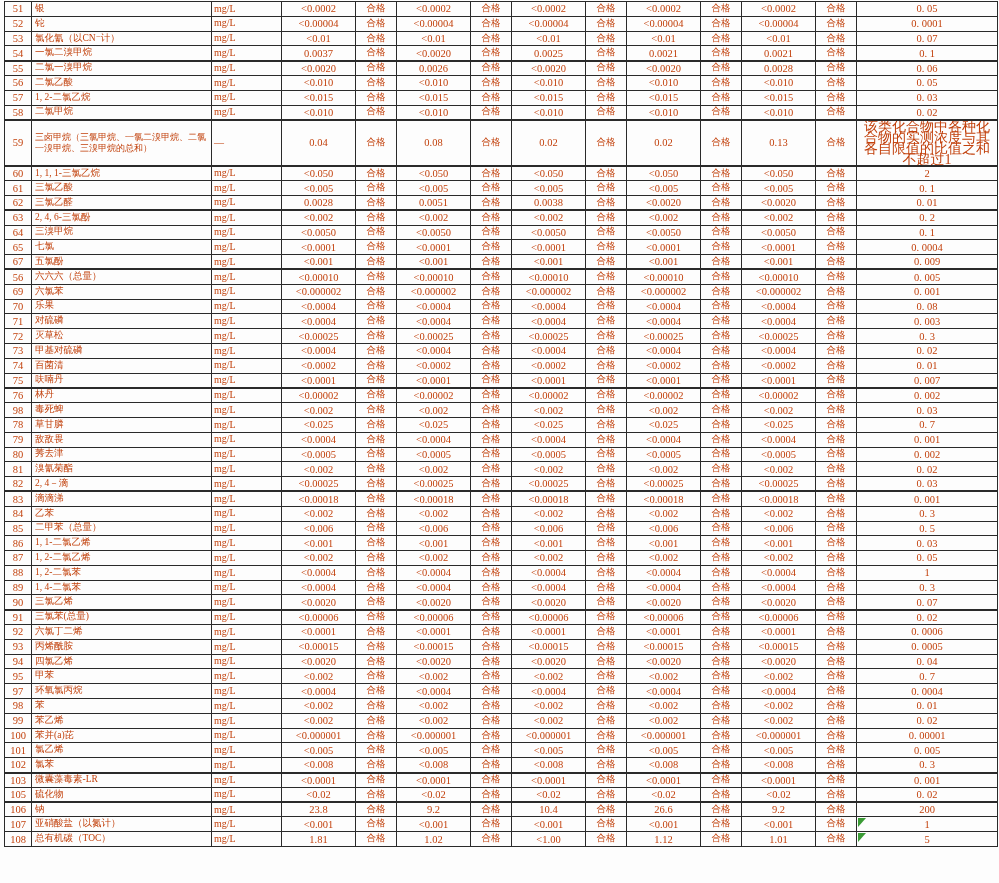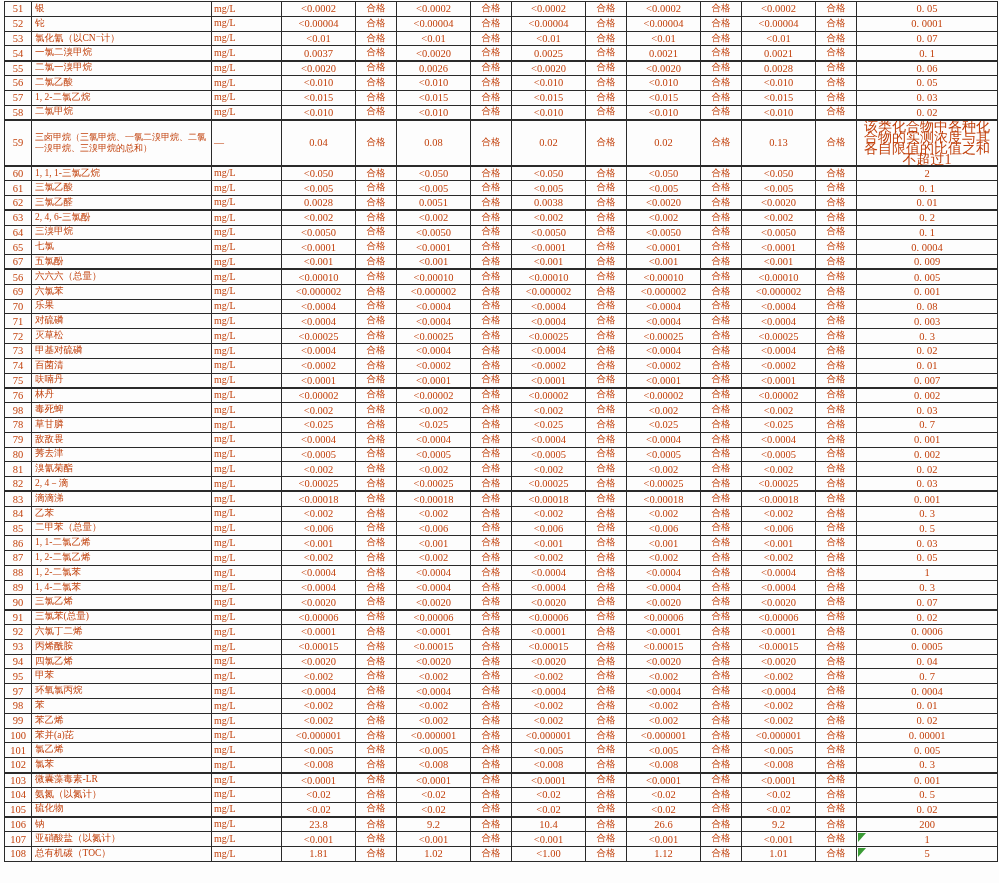--- a/index.html
+++ b/index.html
@@ -852,36 +852,20 @@
           <td class="val">&lt;0.0001</td>
           <td class="pass">合格</td>
           <td class="val">&lt;0.0001</td>
           <td class="pass">合格</td>
           <td class="val">&lt;0.0001</td>
           <td class="pass">合格</td>
           <td class="val">&lt;0.0001</td>
           <td class="pass">合格</td>
           <td class="limit">0. 001</td>
         </tr>
-        <tr>
-          <td class="num">104</td>
-          <td class="name">氨氮（以氮计）</td>
-          <td class="unit">mg/L</td>
-          <td class="val">&lt;0.02</td>
-          <td class="pass">合格</td>
-          <td class="val">&lt;0.02</td>
-          <td class="pass">合格</td>
-          <td class="val">&lt;0.02</td>
-          <td class="pass">合格</td>
-          <td class="val">&lt;0.02</td>
-          <td class="pass">合格</td>
-          <td class="val">&lt;0.02</td>
-          <td class="pass">合格</td>
-          <td class="limit">0. 5</td>
-        </tr>
         <tr class="thick">
           <td class="num">105</td>
           <td class="name">硫化物</td>
           <td class="unit">mg/L</td>
           <td class="val">&lt;0.02</td>
           <td class="pass">合格</td>
           <td class="val">&lt;0.02</td>
           <td class="pass">合格</td>
           <td class="val">&lt;0.02</td>
           <td class="pass">合格</td>

